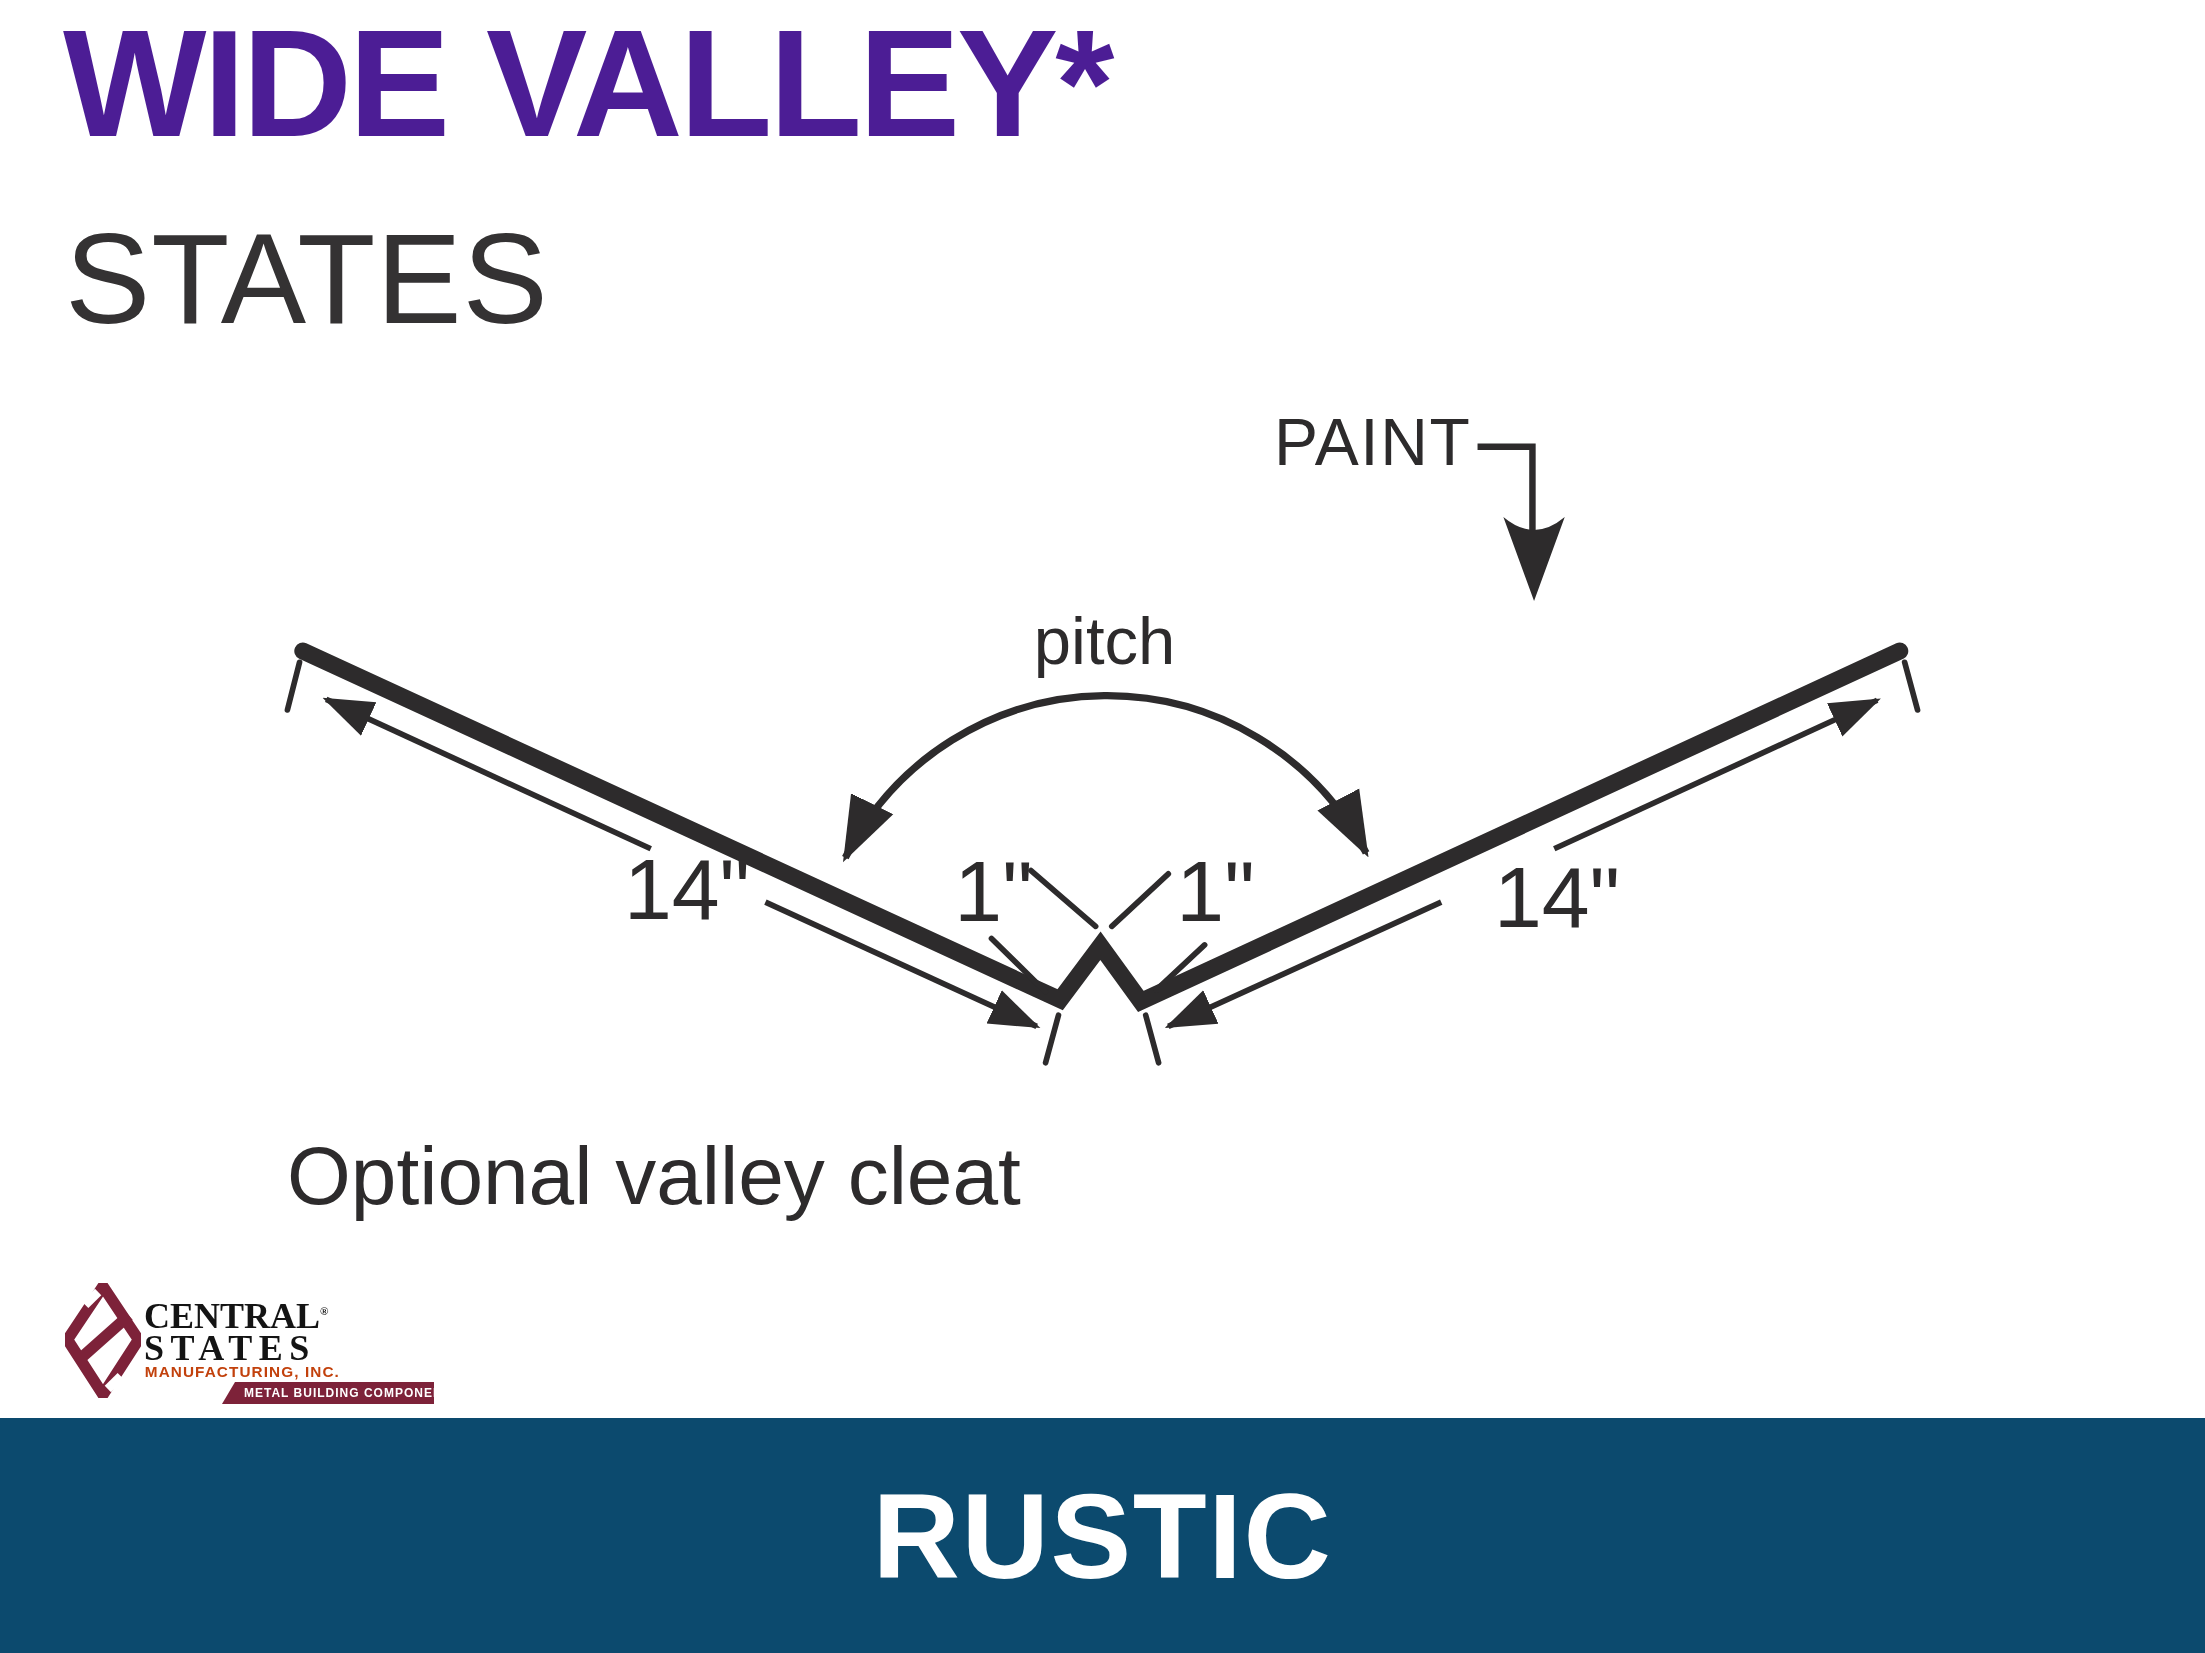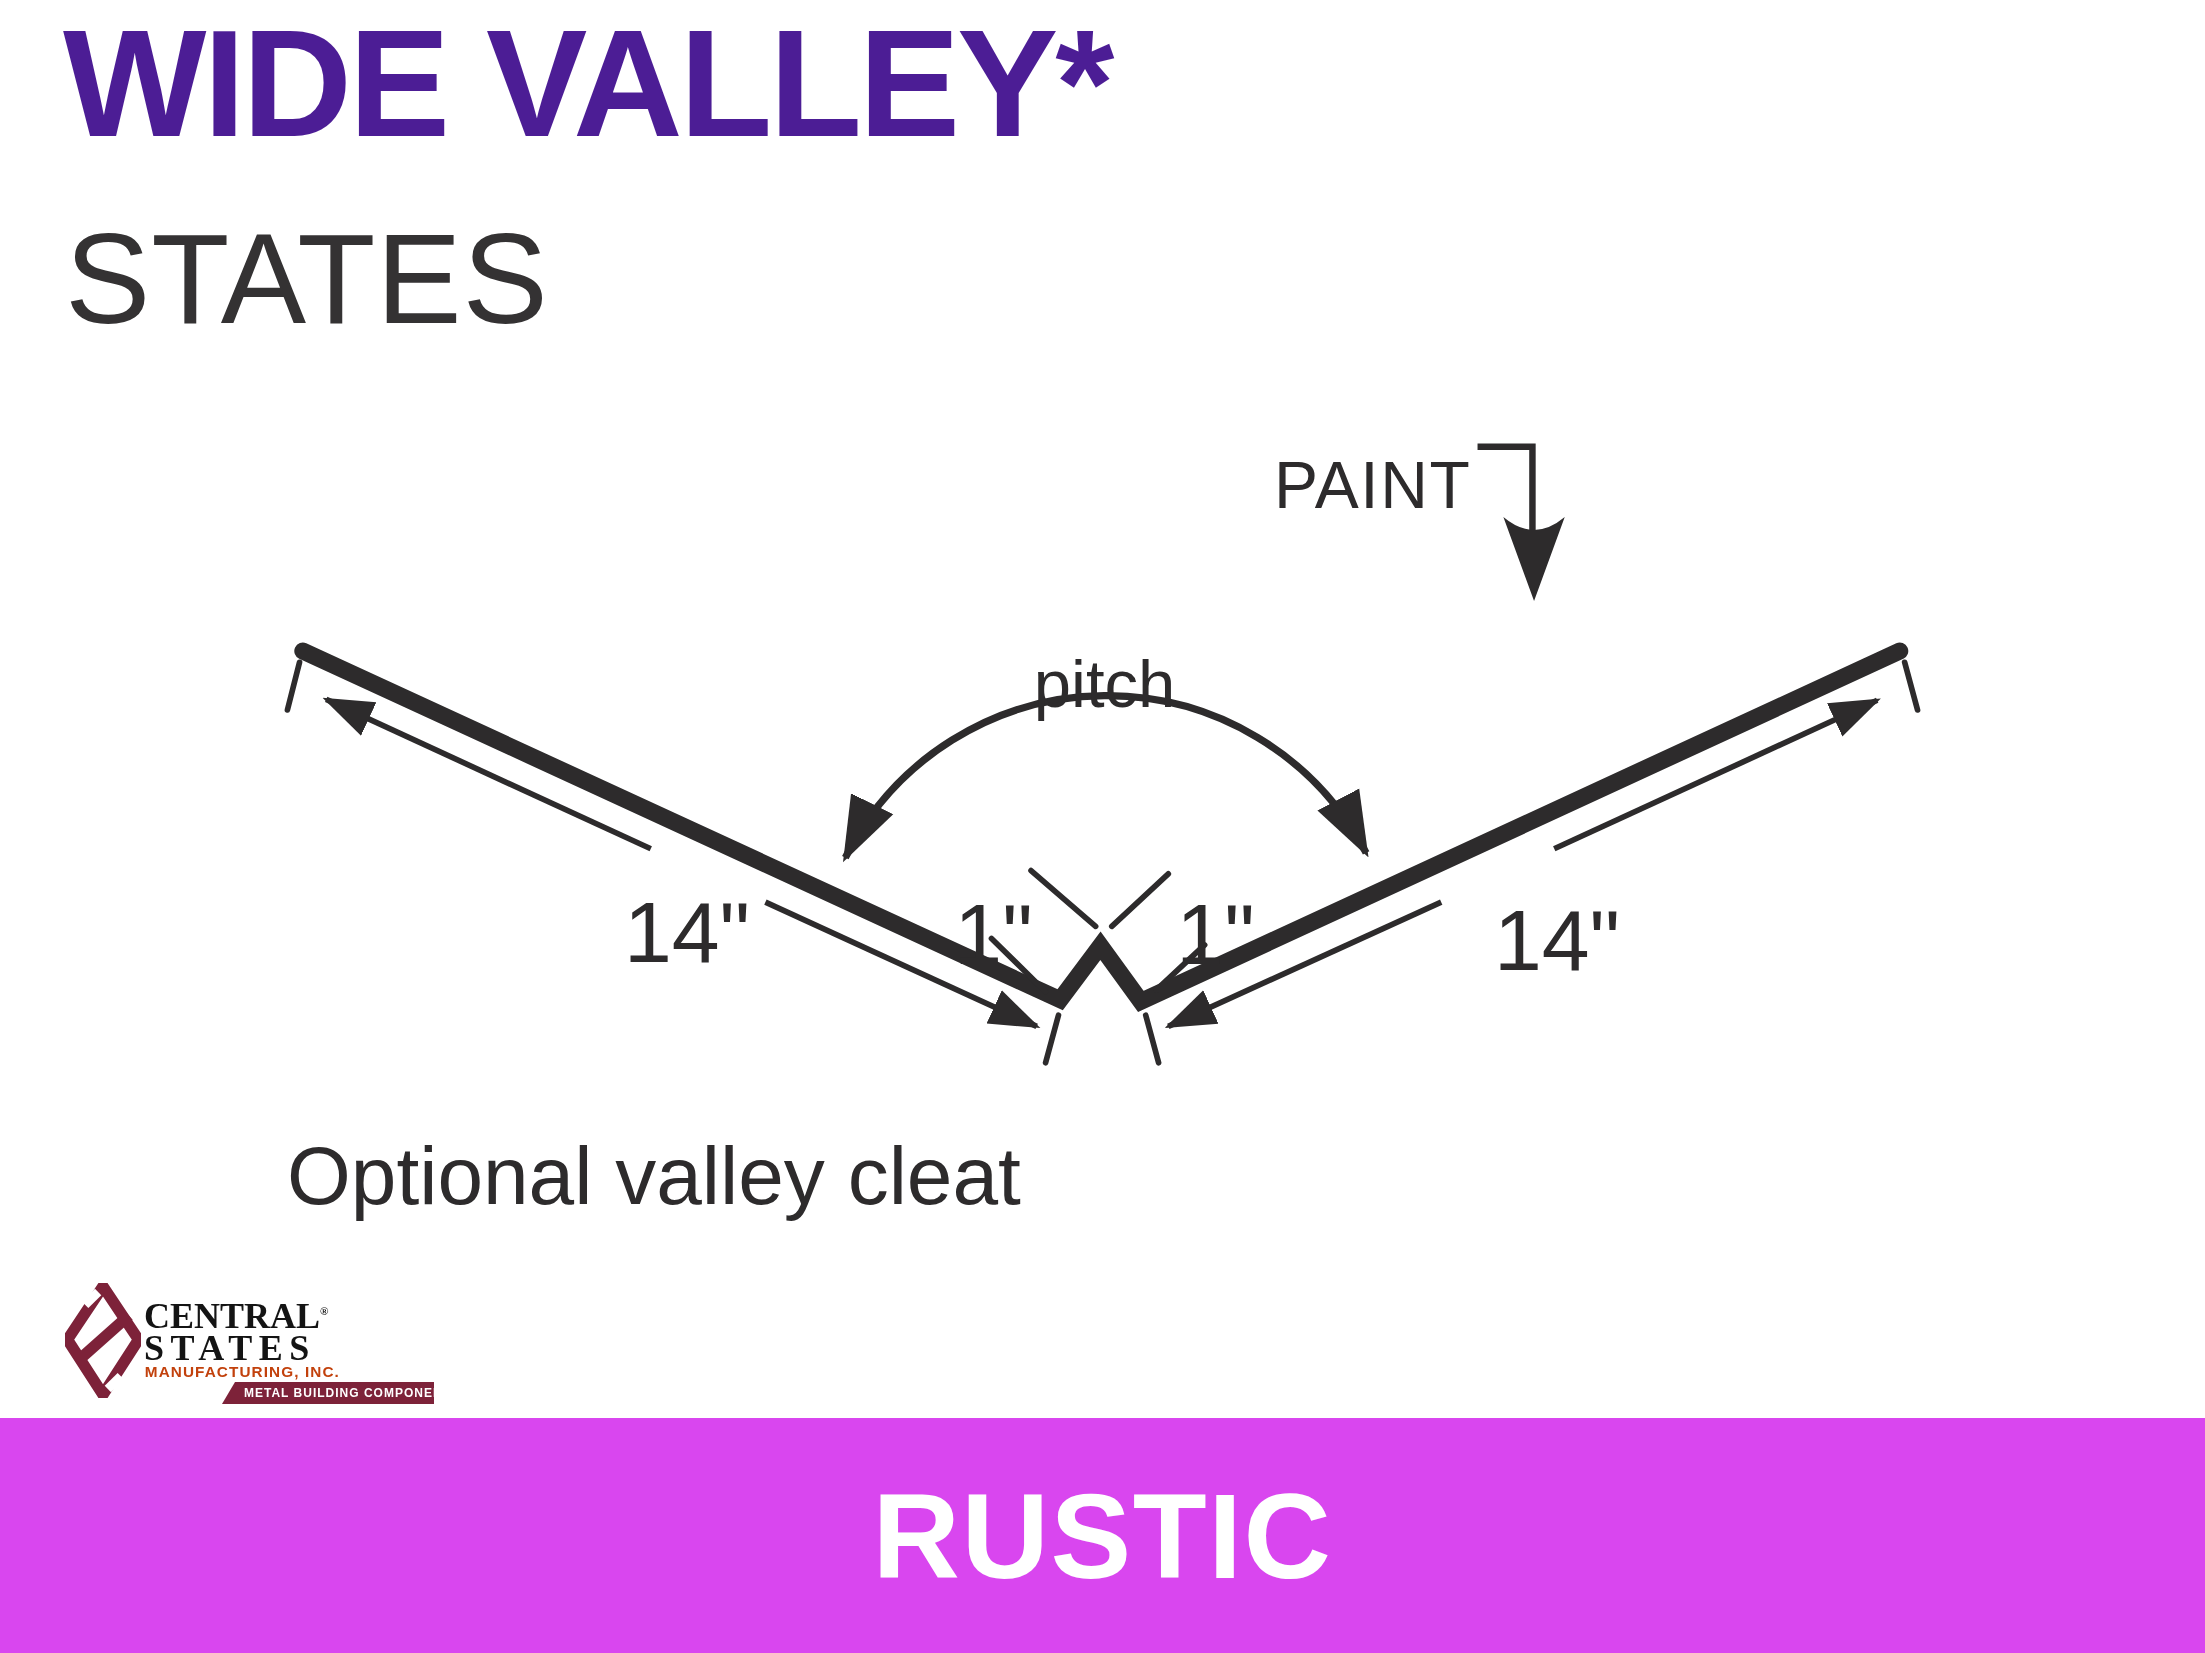--- a/index.html
+++ b/index.html
@@ -11,21 +11,21 @@
   
   .title{
     left:63px;top:7px;font-size:152px;font-weight:bold;letter-spacing:-3.2px;
     color:#4c1d95;line-height:1;white-space:nowrap;
   }
   .subtitle{
     left:65px;top:215px;font-size:128px;font-weight:400;letter-spacing:0.8px;
     color:#343233;line-height:1;white-space:nowrap;
   }
   
-  .diag-label{line-height:1;color:#2d2b2c;text-align:center;white-space:nowrap;margin-top:43px;}
+  .diag-label{line-height:1;color:#2d2b2c;text-align:center;white-space:nowrap;}
   .lbl-pitch{left:1024px;top:607px;width:161px;font-size:67px;}
   .lbl-paint{left:1274px;top:409px;width:210px;font-size:66px;letter-spacing:1.6px;text-align:left;}
   .lbl-len-left{left:598px;top:846px;width:178px;font-size:86px;}
   .lbl-len-right{left:1468px;top:854px;width:178px;font-size:86px;}
   .lbl-notch-left{left:929px;top:848px;width:129px;font-size:86px;}
   .lbl-notch-right{left:1151px;top:848px;width:129px;font-size:86px;}
   .lbl-note{left:287px;top:1129px;font-size:82px;text-align:left;color:#2d2b2c;line-height:1.15;}
   
   svg.diagram{left:0;top:0;}
   .ink{stroke:#2d2b2c;fill:none;}
@@ -38,21 +38,21 @@
   .logo-line2{position:absolute;left:0;top:37px;font-family:"Liberation Serif",serif;
     font-weight:bold;font-size:36px;letter-spacing:6.5px;color:#141414;line-height:1;white-space:nowrap;}
   .logo-line3{position:absolute;left:0.8px;top:71px;font-size:15.3px;font-weight:bold;
     letter-spacing:1.1px;color:#c2410c;line-height:1;white-space:nowrap;}
   .logo-strip{position:absolute;left:78px;top:89px;width:212px;height:22px;background:#7d2239;
     clip-path:polygon(13px 0,100% 0,100% 100%,0 100%);}
   .logo-strip span{display:block;font-size:12px;font-weight:bold;letter-spacing:1px;
     color:#ffffff;line-height:22px;padding-left:22px;white-space:nowrap;}
   
   .banner{
-    left:0;top:1418px;width:2205px;height:236px;background:#d946ef;
+    left:0;top:1418px;width:2205px;height:236px;background:#0c4a6e;
     display:flex;align-items:center;justify-content:center;
   }
   .banner-label{font-size:121px;font-weight:bold;color:#ffffff;letter-spacing:1.6px;line-height:1;}
 </style>
 </head>
 <body>
 
 <div class="abs title">WIDE VALLEY*</div>
 <div class="abs subtitle">STATES</div>
 

